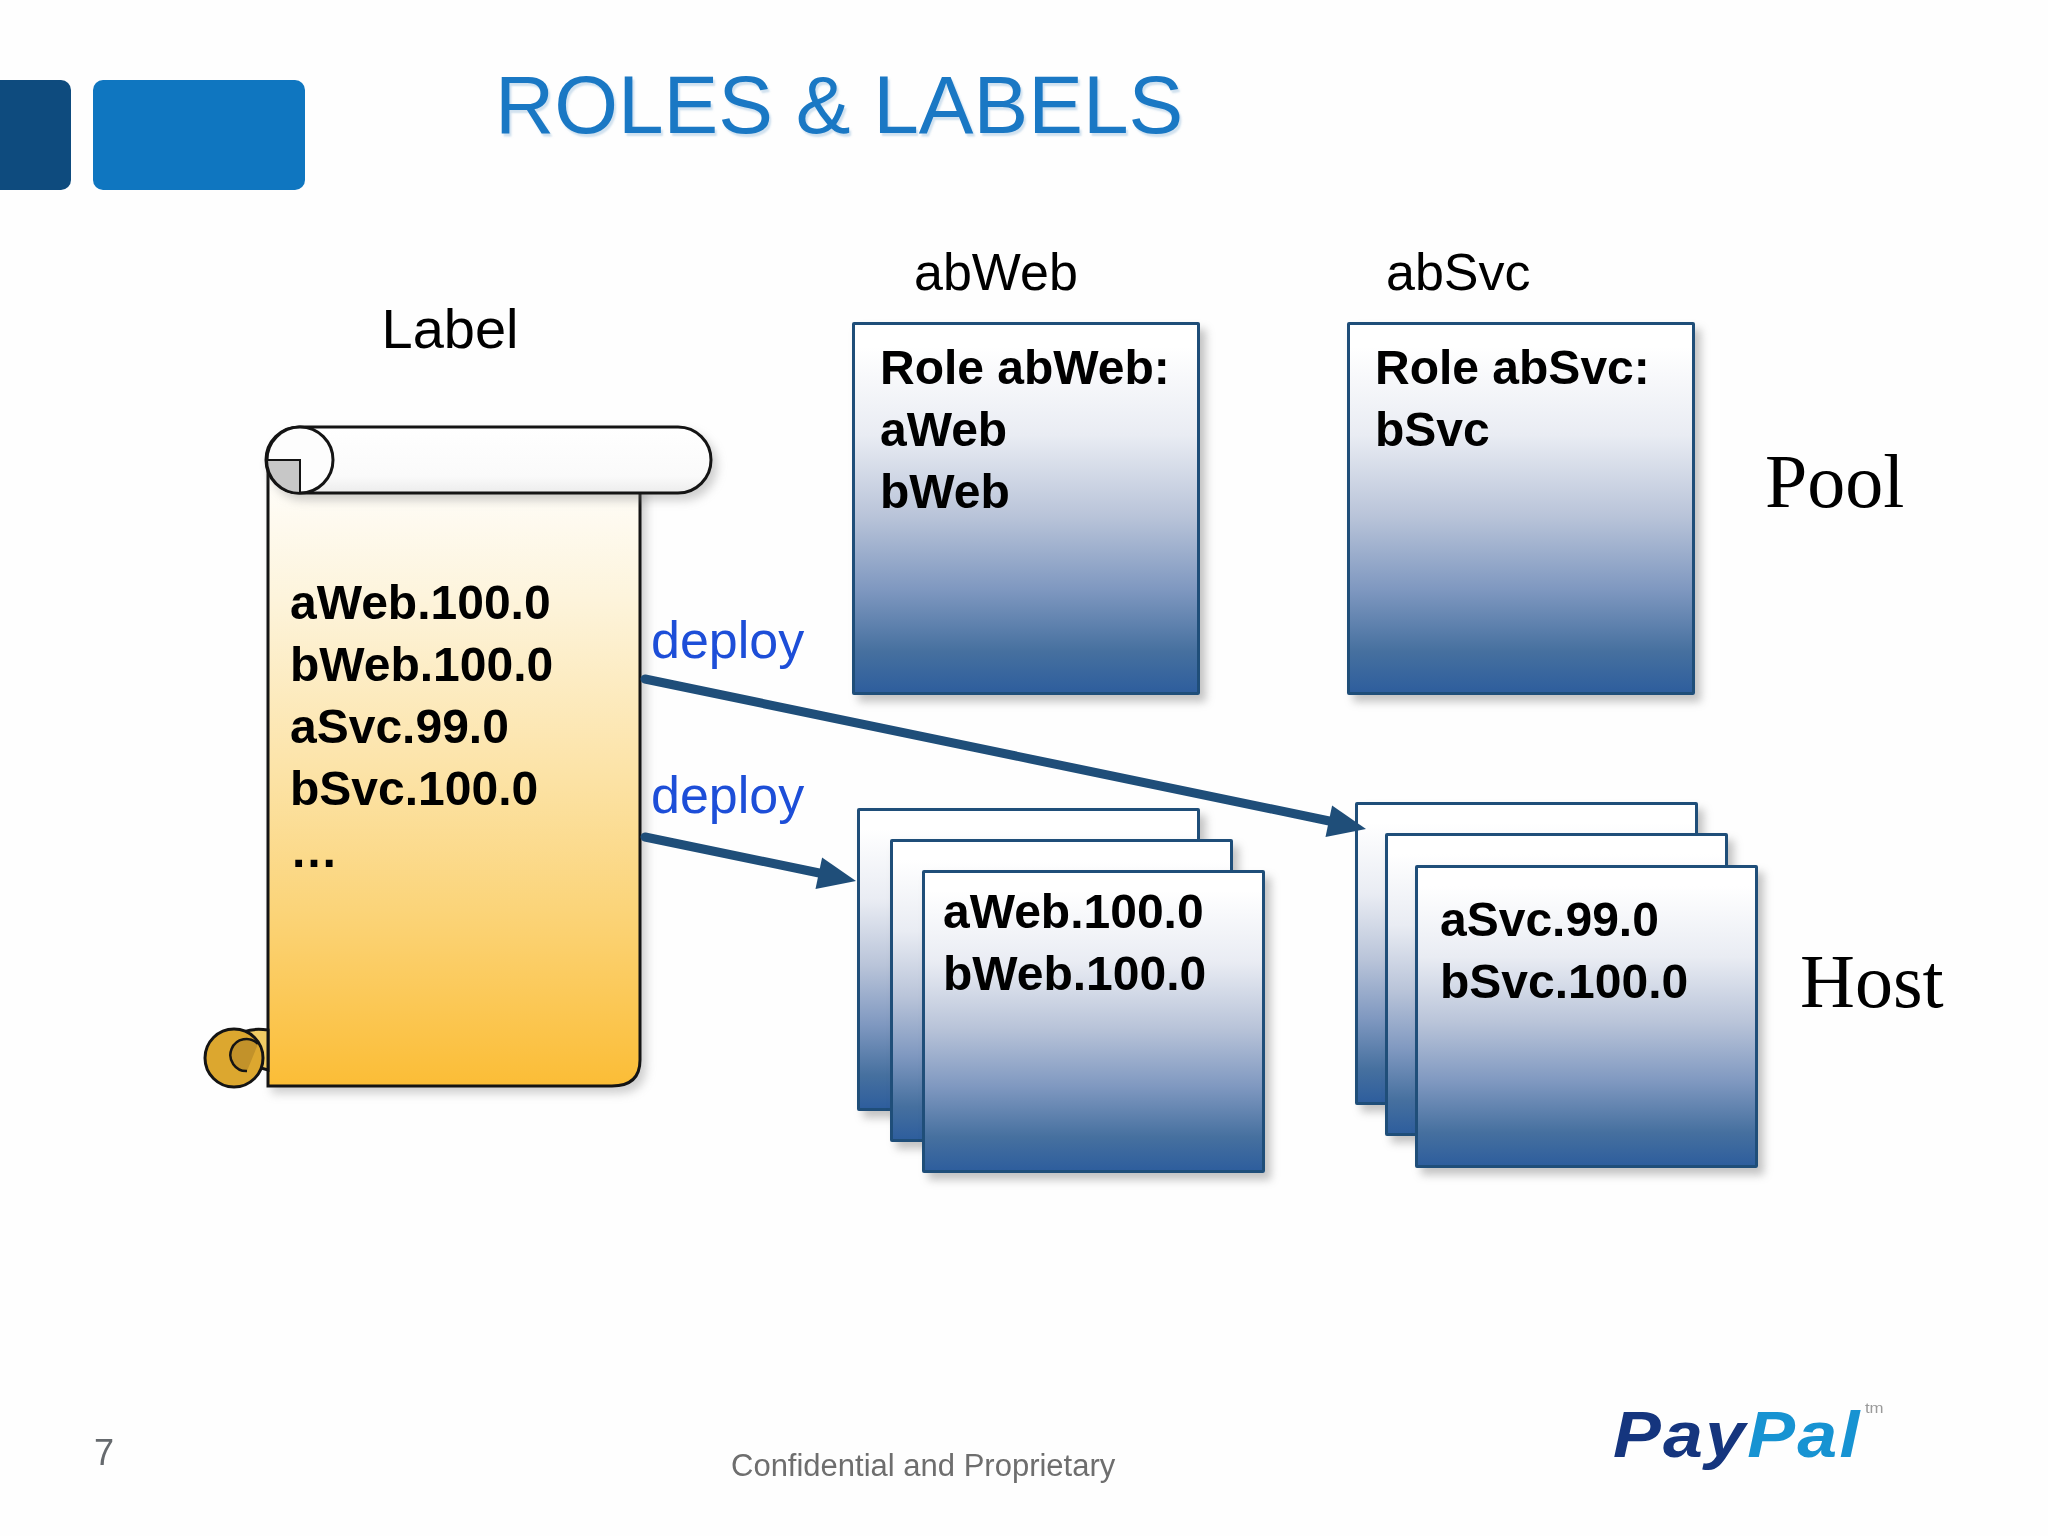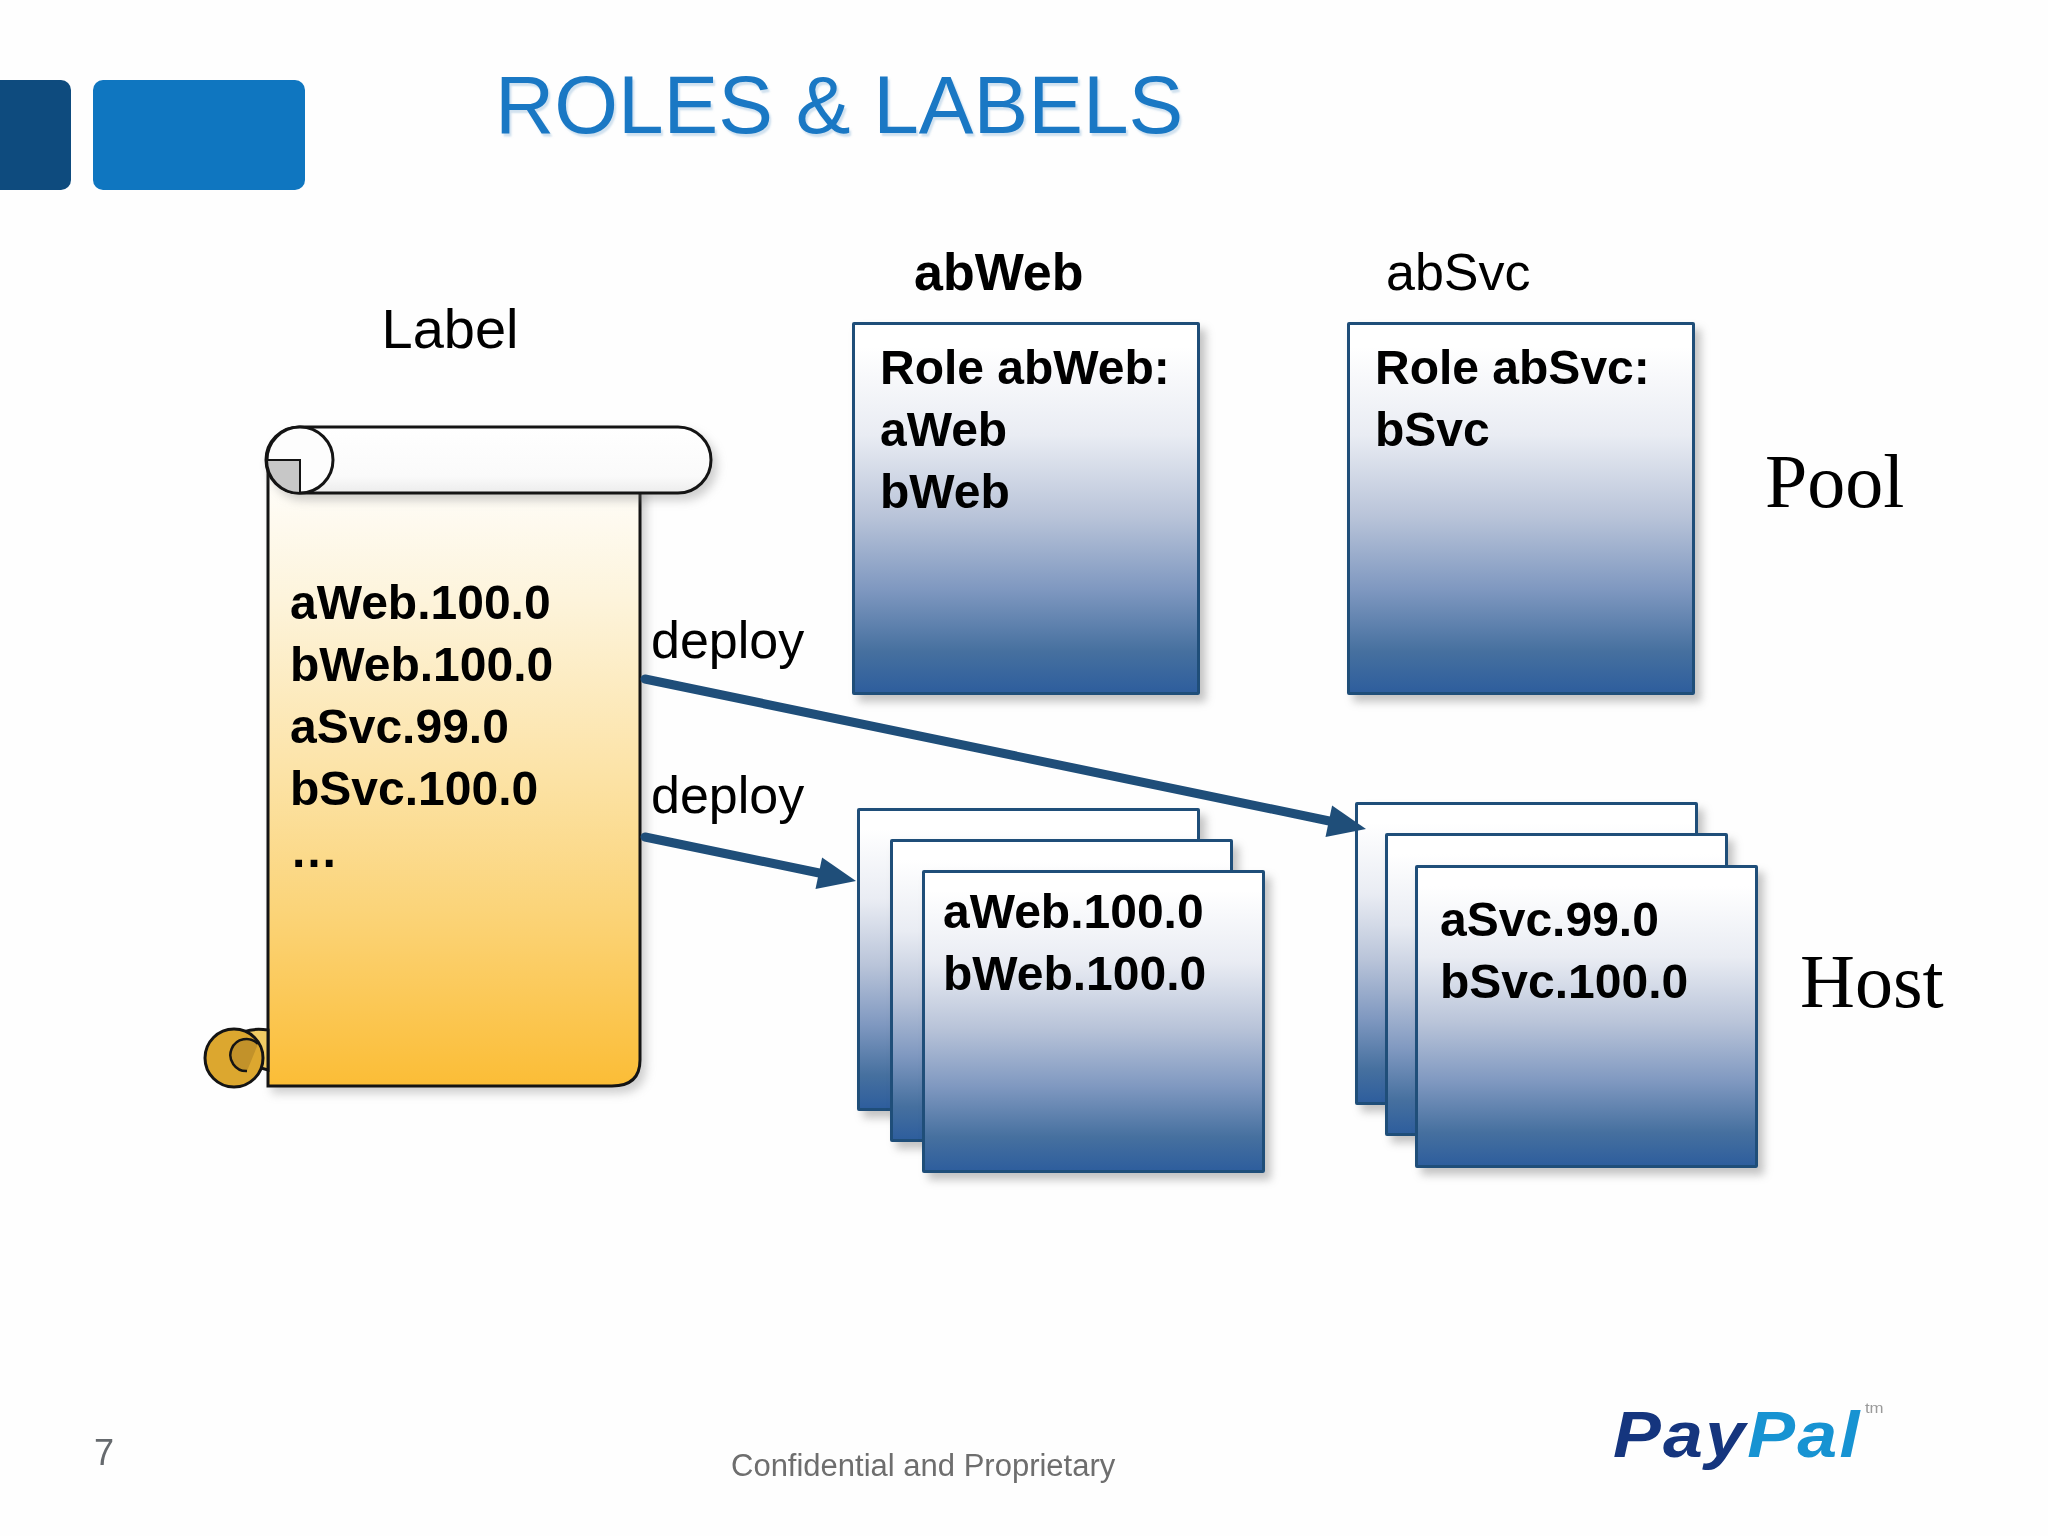--- a/index.html
+++ b/index.html
@@ -14,21 +14,21 @@
   .corner-light{left:93px; top:80px; width:212px; height:110px; background:#0f76c0; border-radius:10px;}
 
   
   .title{
     left:495px; top:62px; font-size:82px; line-height:1.05; color:#1a78c4;
     text-shadow:2px 3px 2px rgba(170,200,225,.55); white-space:nowrap;
   }
 
   
   .col-header{top:244px; font-size:52px; line-height:1.1; white-space:nowrap;}
-  .hdr-abweb{left:914px;font-weight:bold;}
+  .hdr-abweb{left:914px;}
   .hdr-absvc{left:1386px;}
   .scroll-heading{left:380px; top:296px; width:140px; text-align:center; font-size:56px; white-space:nowrap;}
   .big-caption{font-size:76px; line-height:1.05; white-space:nowrap;font-family:Liberation Serif, serif;}
   .cap-pool{left:1765px; top:442px;}
   .cap-host{left:1800px; top:942px;}
 
   
   .grad-box{
     border:3px solid #1f4e79; border-radius:2px; box-sizing:border-box;
     background:linear-gradient(180deg,#ffffff 6%,#e9ecf3 30%,#b9c4d9 52%,#7f98c0 72%,#46709f 89%,#2e5e9d 100%);
@@ -42,21 +42,21 @@
   .card{width:343px; height:303px;}
   .card-front-web{padding:8px 0 0 18px; box-sizing:border-box;}
   .card-front-svc{padding:21px 0 0 22px; box-sizing:border-box;}
   .card div{font-size:48px; font-weight:700; line-height:62px; white-space:nowrap;}
 
   
   .scroll-text{left:290px; top:572px; z-index:3;}
   .scroll-text div{font-size:48px; font-weight:700; line-height:62px; white-space:nowrap;}
 
   
-  .deploy{font-size:52px; color:#000000; white-space:nowrap; z-index:5;}
+  .deploy{font-size:52px; color:#1d4ed8; white-space:nowrap; z-index:5;}
   .deploy-top{left:651px; top:610px;}
   .deploy-bottom{left:651px; top:765px;}
 
   
   .page-number{left:94px; top:1432px; font-size:36px; color:#666a6e;}
   .footer-text{left:731px; top:1448px; font-size:31px; color:#6e6e6e; white-space:nowrap;}
 
   
   .logo{
     left:1613px; top:1398px; font-size:64px; font-weight:700; font-style:italic;

